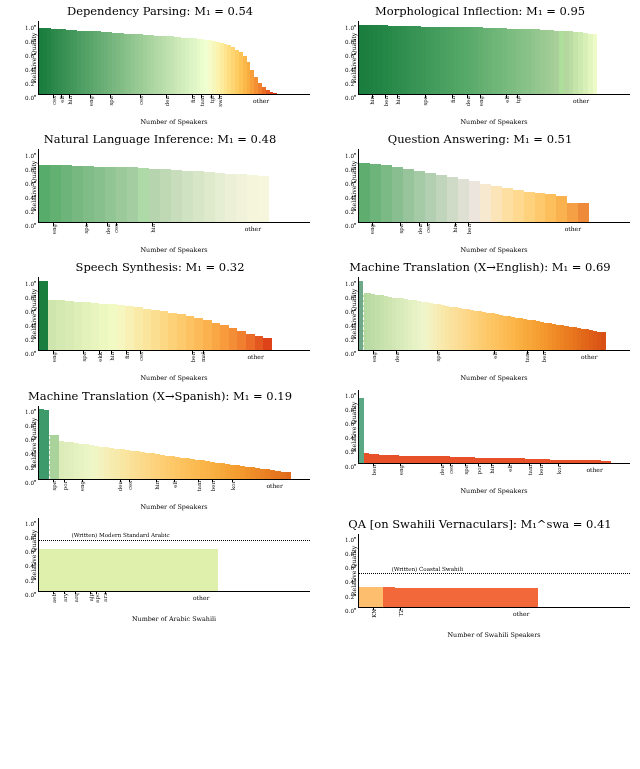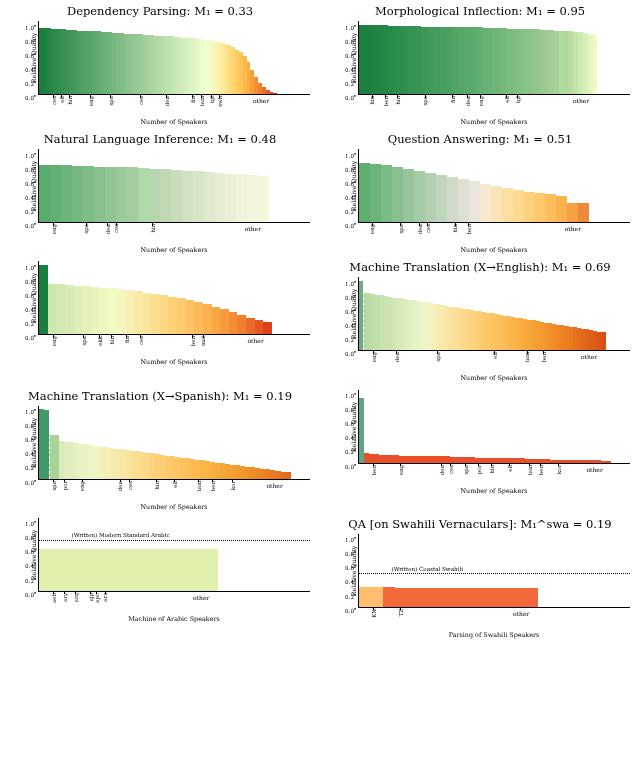--- a/index.html
+++ b/index.html
@@ -22,21 +22,21 @@
   .othertick{position:absolute;top:2px;font-size:6px;transform:translateX(-50%);white-space:nowrap;writing-mode:horizontal-tb;}
   .hline{position:absolute;left:0;width:100%;border-top:1px dotted #000;}
   .ann{position:absolute;font-size:5.6px;white-space:nowrap;}
   .vdash{position:absolute;width:0;border-left:1px dashed #ffffff;}
 </style>
 </head>
 <body>
 
 <div id="grid">
     <div class="panel">
-      <div class="ptitle">Dependency Parsing: M₁ = 0.33</div>
+      <div class="ptitle">Dependency Parsing: M₁ = 0.54</div>
       <div class="plotwrap">
         <div class="axes">
           <div class="bars">
             <div class="bar" style="height: 90.4762%; width: 1.41935%; background: rgb(26, 126, 62);"></div>
             <div class="bar" style="height: 90.4762%; width: 1.41935%; background: rgb(30, 128, 64);"></div>
             <div class="bar" style="height: 90.4762%; width: 1.41935%; background: rgb(35, 131, 69);"></div>
             <div class="bar" style="height: 89.5238%; width: 1.41935%; background: rgb(42, 135, 73);"></div>
             <div class="bar" style="height: 89.5238%; width: 1.41935%; background: rgb(46, 138, 76);"></div>
             <div class="bar" style="height: 88.5714%; width: 1.41935%; background: rgb(51, 141, 80);"></div>
             <div class="bar" style="height: 88.5714%; width: 1.41935%; background: rgb(56, 144, 83);"></div>
@@ -350,20 +350,21 @@
           <div class="xtickmark" style="left: 35.5%;"></div>
           <div class="xtick" style="left: 34.7%;">hin</div>
           <div class="xtickmark" style="left: 40.5%;"></div>
           <div class="xtick" style="left: 39.7%;">ben</div>
           <div class="othertick" style="left: 79%;">other</div>
         </div>
         <div class="xlabel">Number of Speakers</div>
       </div>
     </div>
     <div class="panel">
+      <div class="ptitle">Speech Synthesis: M₁ = 0.32</div>
       <div class="plotwrap">
         <div class="axes">
           <div class="bars">
             <div class="bar" style="height: 95.2381%; width: 3.18519%; background: rgb(26, 126, 62);"></div>
             <div class="bar" style="height: 69.5238%; width: 3.18519%; background: rgb(207, 229, 174);"></div>
             <div class="bar" style="height: 68.5714%; width: 3.18519%; background: rgb(212, 232, 177);"></div>
             <div class="bar" style="height: 67.619%; width: 3.18519%; background: rgb(217, 235, 180);"></div>
             <div class="bar" style="height: 66.6667%; width: 3.18519%; background: rgb(222, 238, 183);"></div>
             <div class="bar" style="height: 65.7143%; width: 3.18519%; background: rgb(227, 241, 186);"></div>
             <div class="bar" style="height: 64.7619%; width: 3.18519%; background: rgb(232, 244, 189);"></div>
@@ -774,25 +775,25 @@
           <div class="xtickmark" style="left: 13.5%;"></div>
           <div class="xtick" style="left: 12.7%;">arq</div>
           <div class="xtickmark" style="left: 19%;"></div>
           <div class="xtick" style="left: 18.2%;">ajp</div>
           <div class="xtickmark" style="left: 21.5%;"></div>
           <div class="xtick" style="left: 20.7%;">apc</div>
           <div class="xtickmark" style="left: 24.5%;"></div>
           <div class="xtick" style="left: 23.7%;">arz</div>
           <div class="othertick" style="left: 60%;">other</div>
         </div>
-        <div class="xlabel">Machine of Arabic Speakers</div>
-      </div>
-    </div>
-    <div class="panel">
-      <div class="ptitle">QA [on Swahili Vernaculars]: M₁^swa = 0.19</div>
+        <div class="xlabel">Number of Arabic Swahili</div>
+      </div>
+    </div>
+    <div class="panel">
+      <div class="ptitle">QA [on Swahili Vernaculars]: M₁^swa = 0.41</div>
       <div class="plotwrap">
         <div class="axes">
           <div class="bars">
             <div class="bar" style="height: 26.6667%; width: 4.4%; background: rgb(253, 190, 110);"></div>
             <div class="bar" style="height: 26.6667%; width: 4.4%; background: rgb(253, 190, 110);"></div>
             <div class="bar" style="height: 26.6667%; width: 4.4%; background: rgb(242, 104, 58);"></div>
             <div class="bar" style="height: 25.7143%; width: 4.4%; background: rgb(242, 104, 58);"></div>
             <div class="bar" style="height: 25.7143%; width: 4.4%; background: rgb(242, 104, 58);"></div>
             <div class="bar" style="height: 25.7143%; width: 4.4%; background: rgb(242, 104, 58);"></div>
             <div class="bar" style="height: 25.7143%; width: 4.4%; background: rgb(242, 104, 58);"></div>
@@ -823,16 +824,16 @@
           <div class="ytick" style="top: 4.7619%; margin-top: -3px;">1.0</div>
           <div class="ytickmark" style="top: 4.7619%;"></div>
         </div>
         <div class="xticks">
           <div class="xtickmark" style="left: 5.5%;"></div>
           <div class="xtick" style="left: 4.7%;">KN</div>
           <div class="xtickmark" style="left: 15.5%;"></div>
           <div class="xtick" style="left: 14.7%;">TZ</div>
           <div class="othertick" style="left: 60%;">other</div>
         </div>
-        <div class="xlabel">Parsing of Swahili Speakers</div>
+        <div class="xlabel">Number of Swahili Speakers</div>
       </div>
     </div>
   </div>
 
 </body></html>

